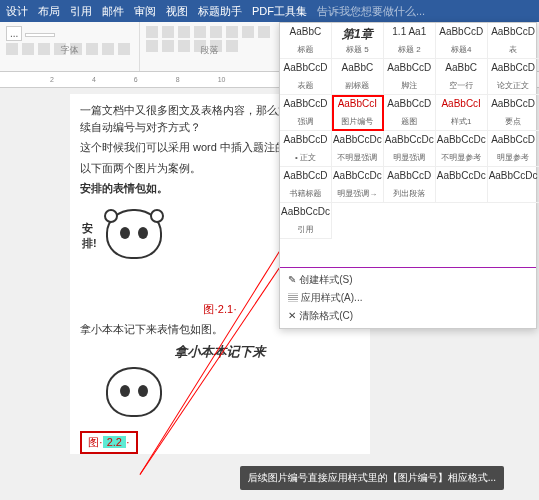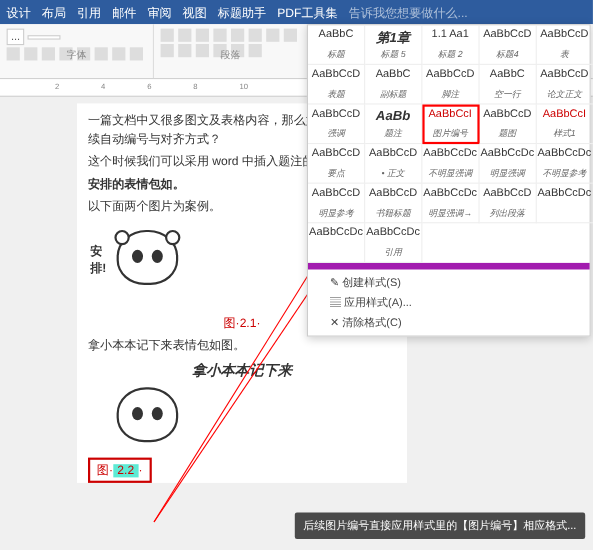--- a/index.html
+++ b/index.html
@@ -14,38 +14,38 @@
   .para-group { width: 140px; }
   .pg-icons { display: grid; grid-template-columns: repeat(8, 14px); gap: 2px; margin-top: 2px; }
   .pg-icons span { width: 12px; height: 12px; background: #ddd; }
   .styles-panel { position: absolute; right: 2px; top: 22px; width: 258px; background: #fff; border: 1px solid #ccc; box-shadow: 0 2px 8px rgba(0,0,0,0.2); z-index: 10; }
   .style-grid { display: grid; grid-template-columns: repeat(5, 1fr); }
   .style-item { border-right: 1px solid #eee; border-bottom: 1px solid #eee; text-align: center; padding: 3px 1px; font-size: 9px; height: 36px; display: flex; flex-direction: column; justify-content: space-between; cursor: pointer; }
   .style-item.highlight { outline: 2px solid red; outline-offset: -2px; }
   .style-prev { font-size: 10px; color: #333; }
   .style-prev.red { color: #c00; font-weight: normal; }
   .style-prev.bold { font-weight: bold; font-size: 12px; font-style: italic; }
-  .style-name { font-size: 8px; color: #666; font-style: italic; }
-  .panel-actions { border-top: 6px solid #a21caf; font-size: 10px; padding: 3px 20px; color: #444; }
+  .style-name { font-size: 8px; color: #666; }
+  .panel-actions { border-top: 1px solid #a21caf; font-size: 10px; padding: 3px 8px; color: #444; margin-top: 28px; }
   .panel-actions div { padding: 2px 0; cursor: pointer; }
   .ruler { height: 16px; background: #fff; border-bottom: 1px solid #ccc; font-size: 7px; color: #888; padding-left: 50px; display: flex; align-items: center; gap: 38px; }
   .page { background: #fff; margin: 6px 20px 0 70px; padding: 8px 10px 0 10px; width: 300px; font-size: 11px; color: #333; position: relative; }
   .page p { margin-bottom: 4px; line-height: 1.5; }
-  .caption-red { color: #c00; text-align: center; font-size: 11px; margin: 5px 0; }
+  .caption-red { color: #c00; text-align: center; font-size: 11px; margin: 20px 0; }
   .italic-bold { font-weight: bold; font-style: italic; text-align: center; font-size: 13px; }
   .cartoon { width: 90px; height: 80px; margin: 4px 0 4px 10px; position: relative; }
   .head { width: 56px; height: 50px; border: 2px solid #333; border-radius: 48% 48% 45% 45%; background: #fff; position: absolute; left: 16px; top: 8px; }
   .eye { width: 10px; height: 12px; background: #333; border-radius: 50%; position: absolute; top: 16px; }
   .eye.l { left: 12px; } .eye.r { right: 12px; }
   .ear { width: 14px; height: 14px; border: 2px solid #333; border-radius: 50%; background: #fff; position: absolute; top: -2px; }
   .ear.l { left: -4px; } .ear.r { right: -4px; }
   .anpai { position: absolute; left: -8px; top: 20px; font-size: 11px; font-weight: bold; }
   .bad-box { border: 2px solid #c00; padding: 2px 6px; display: inline-block; margin-top: 4px; }
   .bad-box .num { background: #5eead4; padding: 0 4px; color: #c00; }
-  .tooltip { position: absolute; bottom: 10px; right: 7px; background: rgba(60,60,60,0.92); color: #fff; font-size: 10px; padding: 5px 8px; border-radius: 2px; z-index: 20; margin-top: 28px; }
+  .tooltip { position: absolute; bottom: 10px; right: 35px; background: rgba(60,60,60,0.92); color: #fff; font-size: 10px; padding: 5px 8px; border-radius: 2px; z-index: 20; margin-top: 28px; }
   .red-line { position: absolute; background: red; height: 1px; z-index: 5; transform-origin: left center; }
 </style>
 </head>
 <body>
 
 <div class="ribbon-tabs">
   <span>设计</span>
   <span>布局</span>
   <span>引用</span>
   <span>邮件</span>
@@ -134,24 +134,20 @@
         <div class="style-name">空一行</div>
       </div>
       <div class="style-item">
         <div class="style-prev ">AaBbCcD</div>
         <div class="style-name">论文正文</div>
       </div>
       <div class="style-item">
         <div class="style-prev ">AaBbCcD</div>
         <div class="style-name">强调</div>
       </div>
-      <div class="style-item">
-        <div class="style-prev bold">AaBb</div>
-        <div class="style-name">题注</div>
-      </div>
       <div class="style-item highlight">
         <div class="style-prev red">AaBbCcI</div>
         <div class="style-name">图片编号</div>
       </div>
       <div class="style-item">
         <div class="style-prev ">AaBbCcD</div>
         <div class="style-name">题图</div>
       </div>
       <div class="style-item">
         <div class="style-prev red">AaBbCcI</div>
@@ -217,22 +213,22 @@
   <span>2</span>
     <span>4</span>
     <span>6</span>
     <span>8</span>
     <span>10</span>
 </div>
 
 <div class="page">
   <p>一篇文档中又很多图文及表格内容，那么如何自动实现连续自动编号与对齐方式？</p>
   <p>这个时候我们可以采用 word 中插入题注的方式来</p>
+  <p>以下面两个图片为案例。</p>
   <p><b>安排的表情包如。</b></p>
-  <p>以下面两个图片为案例。</p>
   <div class="cartoon">
     <div class="anpai"><span>安</span><br><span>排</span>!</div>
     <div class="head">
         <div class="ear l"></div>
         <div class="ear r"></div>
         <div class="eye l"></div>
         <div class="eye r"></div>
       </div>
   </div>
   <p class="caption-red">图·2.1·</p>

